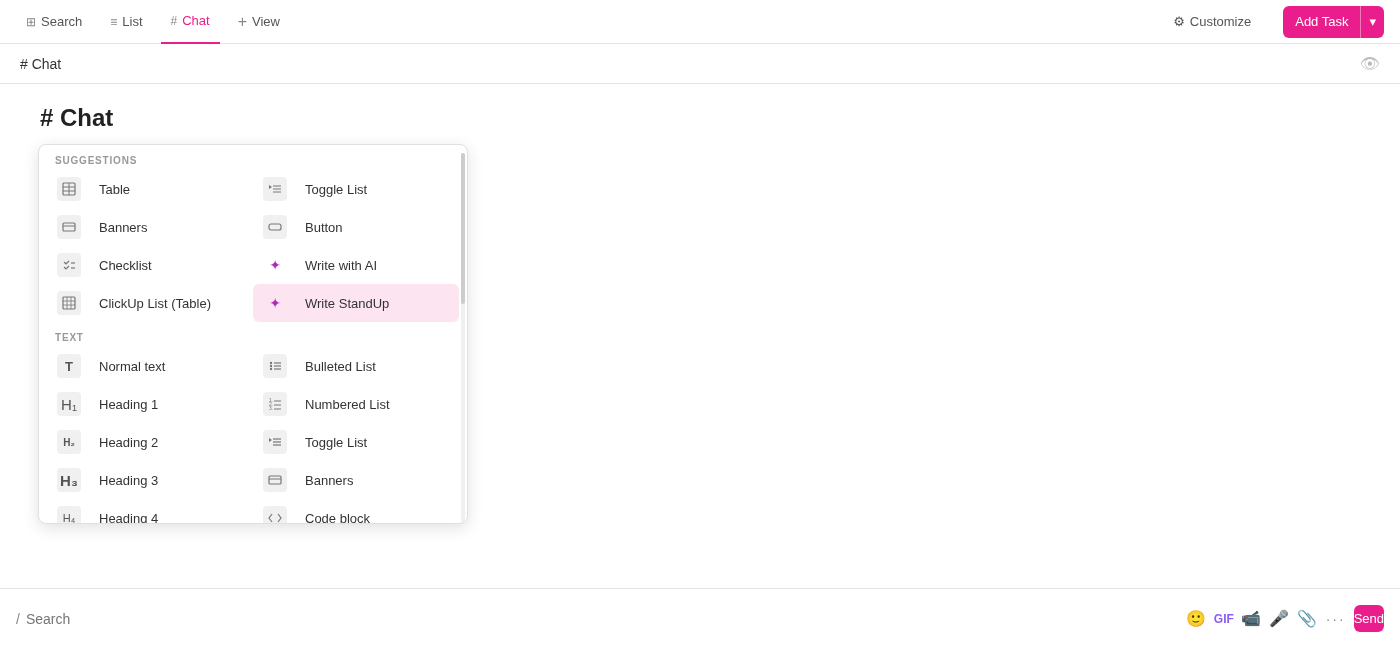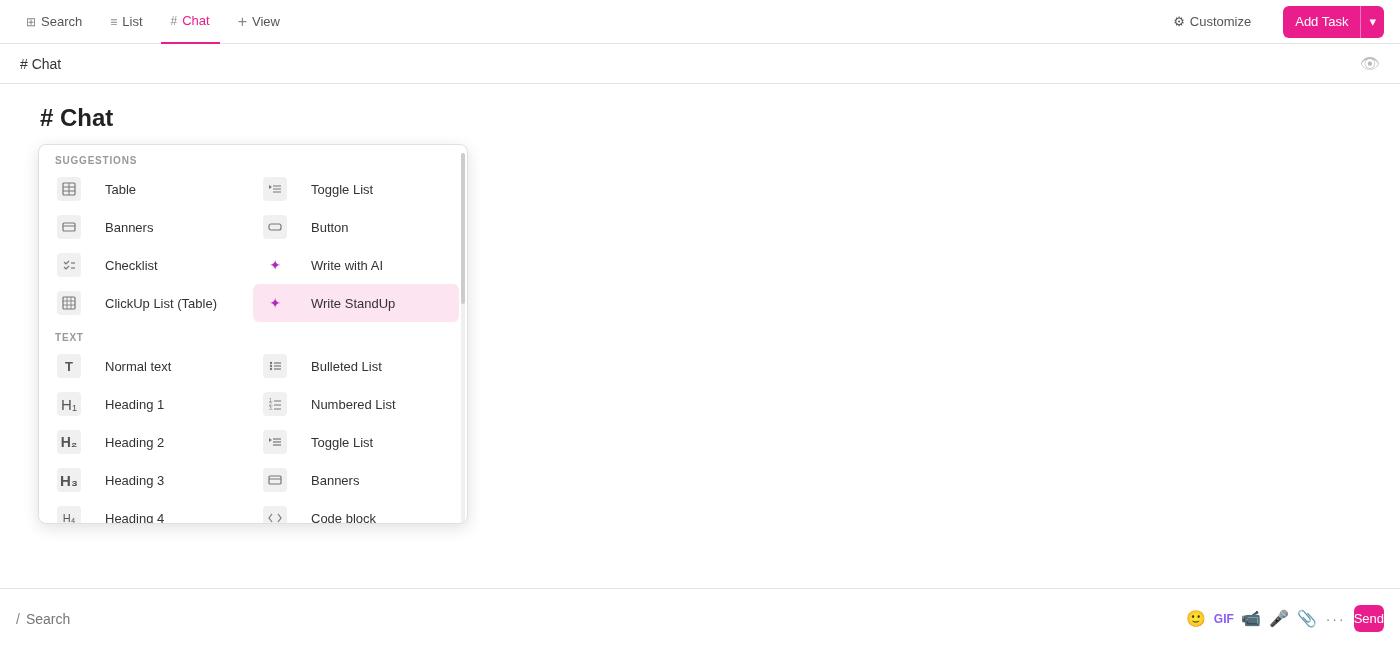--- a/index.html
+++ b/index.html
@@ -63,21 +63,21 @@
     }
     .dropdown-section-label {
       font-size: 10px; font-weight: 600; color: #999; letter-spacing: 0.8px;
       padding: 10px 16px 4px 16px; text-transform: uppercase;
     }
     .dropdown-grid {
       display: grid; grid-template-columns: 1fr 1fr;
       padding: 0 8px;
     }
     .dropdown-item {
-      display: flex; align-items: center; gap: 24px;
+      display: flex; align-items: center; gap: 18px;
       padding: 7px 10px; border-radius: 6px; cursor: pointer;
       font-size: 13px; color: #333;
     }
     .dropdown-item.active { background: #fce4f0; }
     .item-icon {
       width: 24px; height: 24px; border-radius: 4px;
       background: #f0f0f0; display: flex; align-items: center; justify-content: center;
       font-size: 11px; color: #666; flex-shrink: 0;
     }
     .item-icon.ai { background: transparent; }
@@ -288,21 +288,21 @@
                   <text x="1" y="13" font-size="5" fill="#777">3.</text>
                   <line x1="6" y1="4" x2="13" y2="4" stroke="#777" stroke-width="1"></line>
                   <line x1="6" y1="8" x2="13" y2="8" stroke="#777" stroke-width="1"></line>
                   <line x1="6" y1="12" x2="13" y2="12" stroke="#777" stroke-width="1"></line>
                 </svg>
             </div>
             <span>Numbered List</span>
           </div>
 
           <div class="dropdown-item">
-            <div class="item-icon" style="font-size:14px; font-weight:700; color:#555;">H₂</div>
+            <div class="item-icon" style="font-size:10px; font-weight:700; color:#555;">H₂</div>
             <span>Heading 2</span>
           </div>
 
           <div class="dropdown-item">
             <div class="item-icon">
               <svg width="14" height="14" viewBox="0 0 14 14">
                   <line x1="5" y1="4" x2="13" y2="4" stroke="#777" stroke-width="1.2"></line>
                   <line x1="5" y1="7" x2="13" y2="7" stroke="#777" stroke-width="1.2"></line>
                   <line x1="5" y1="10" x2="13" y2="10" stroke="#777" stroke-width="1.2"></line>
                   <polygon points="1,3 4,5 1,7" fill="#777"></polygon>

